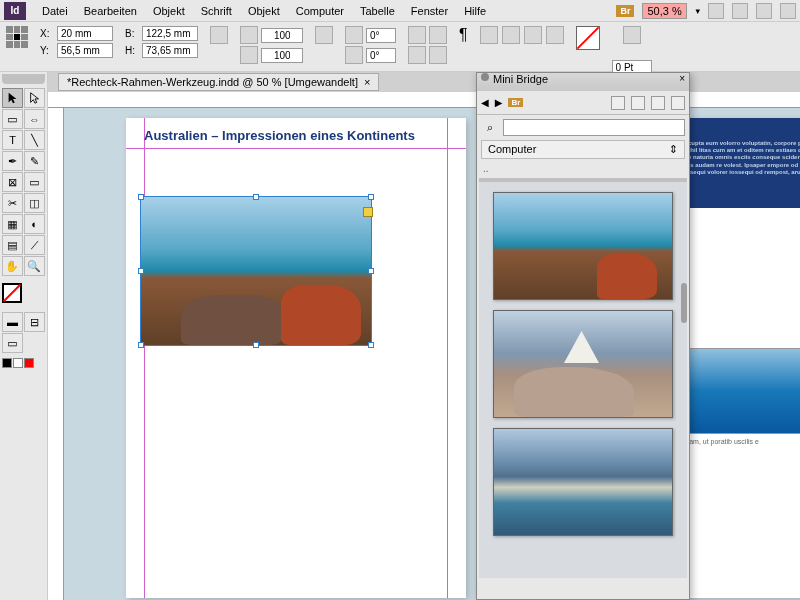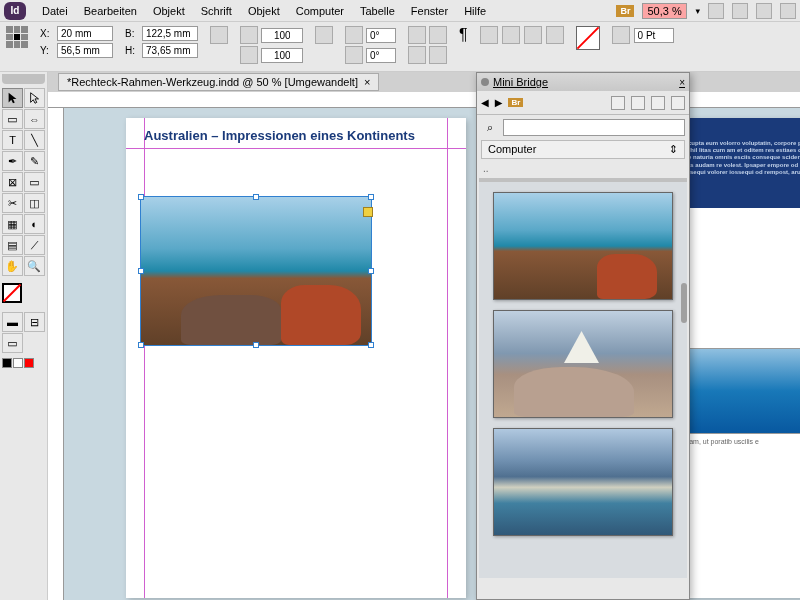--- a/index.html
+++ b/index.html
@@ -1,18 +1,18 @@
 <!DOCTYPE html>
 <html><head>
 <meta charset="utf-8">
 <style>
 * { margin: 0; padding: 0; box-sizing: border-box; font-family: Tahoma, Arial, sans-serif; font-size: 11px; }
 body { background: #e8e8e8; width: 800px; height: 600px; overflow: hidden; position: relative; }
 .menubar { background: #e8e8e8; height: 22px; display: flex; align-items: center; padding: 0 4px; border-bottom: 1px solid #ccc; }
-.app-icon { width: 22px; height: 18px; background: #4a2c5a; color: #fff; display: flex; align-items: center; justify-content: center; font-weight: bold; font-size: 10px; margin-right: 8px; border-radius: 6px; }
+.app-icon { width: 22px; height: 18px; background: #4a2c5a; color: #fff; display: flex; align-items: center; justify-content: center; font-weight: bold; font-size: 10px; margin-right: 8px; border-radius: 0; }
 .menu-item { padding: 2px 8px; cursor: default; }
 .menu-right { margin-left: auto; display: flex; align-items: center; gap: 8px; }
 .zoom-field { background: #fca5a5; border: 1px solid #999; padding: 1px 4px; min-width: 45px; }
 .br-badge { background: #c89030; color: #fff; padding: 1px 4px; font-size: 9px; font-weight: bold; }
 .tb-icon { width: 16px; height: 16px; background: #d8d8d8; border: 1px solid #aaa; }
 
 .control-bar { background: #e8e8e8; height: 50px; display: flex; align-items: flex-start; padding: 4px 6px; gap: 12px; border-bottom: 1px solid #ccc; }
 .ctrl-group { display: flex; flex-direction: column; gap: 2px; }
 .ctrl-row { display: flex; align-items: center; gap: 3px; }
 .ctrl-label { font-size: 10px; min-width: 14px; }
@@ -57,21 +57,21 @@
 .placed-img .rock2 { position: absolute; bottom: 0; left: 40px; width: 100px; height: 50px; background: #705040; border-radius: 40% 30% 10% 10%; }
 .link-badge { position: absolute; right: -2px; top: 10px; width: 10px; height: 10px; background: #f0d040; border: 1px solid #a08020; }
 
 .page2 { background: #fff; position: absolute; right: -120px; top: 46px; width: 260px; height: 480px; box-shadow: 2px 2px 6px rgba(0,0,0,.2); }
 .page2-header { background: #1a3a7a; color: #fff; padding: 4px 8px; height: 90px; font-size: 12px; font-weight: bold; }
 .page2-body { font-size: 6px; color: #a0b0c8; padding: 0 8px; line-height: 1.2; }
 .page2-img { position: absolute; left: -10px; top: 230px; width: 170px; height: 86px; background: linear-gradient(to bottom, #90c0e0 0%, #1878b8 50%, #0858a0 100%); border: 1px solid #999; }
 .page2-caption { position: absolute; left: 0px; top: 320px; font-size: 7px; color: #666; }
 
 .mini-bridge { position: absolute; left: 428px; top: 0px; width: 214px; height: 528px; background: #e8e8e8; border: 1px solid #888; box-shadow: 2px 2px 8px rgba(0,0,0,.3); z-index: 10; }
-.mb-header { background: linear-gradient(#d8d8d8,#c8c8c8); height: 18px; display: flex; align-items: center; padding: 0 4px; font-size: 10px; text-decoration: underline; }
+.mb-header { background: linear-gradient(#d8d8d8,#c8c8c8); height: 18px; display: flex; align-items: flex-start; padding: 0 4px; font-size: 10px; }
 .mb-header .dot { width: 8px; height: 8px; background: #888; border-radius: 50%; margin-right: 4px; }
 .mb-header .close-x { margin-left: auto; font-size: 10px; cursor: default; }
 .mb-toolbar { height: 24px; display: flex; align-items: center; padding: 0 4px; gap: 6px; border-bottom: 1px solid #bbb; }
 .mb-nav { font-size: 10px; cursor: default; }
 .mb-br { background: #c89030; color: #fff; padding: 0 3px; font-size: 8px; font-weight: bold; }
 .mb-icon { width: 14px; height: 14px; border: 1px solid #999; background: #eee; }
 .mb-search { display: flex; padding: 4px; gap: 4px; }
 .mb-search input { flex: 1; border: 1px solid #999; padding: 2px 4px; font-size: 10px; }
 .mb-search .mag { width: 18px; display: flex; align-items: center; justify-content: center; }
 .mb-path { padding: 2px 6px; background: #f0f0f0; border: 1px solid #bbb; margin: 0 4px 4px 4px; font-size: 10px; display: flex; }
@@ -179,21 +179,21 @@
   <div style="font-size:16px;">¶</div>
   <div class="ctrl-group">
     <div class="ctrl-row" style="gap:4px;">
       <span class="ctrl-icon"></span>
       <span class="ctrl-icon"></span>
       <span class="ctrl-icon"></span>
       <span class="ctrl-icon"></span>
     </div>
   </div>
   <div class="stroke-none"></div>
-  <div class="ctrl-row" style="gap:4px;">
+  <div class="ctrl-row" style="gap:16px;flex-direction:column;">
     <span class="ctrl-icon"></span>
     <input class="ctrl-input" style="width: 40px;" value="0 Pt">
   </div>
 </div>
 
 <div class="main-area">
 
   <div class="toolbox">
     <div class="toolbox-tab"></div>
     <div class="tool-row">

